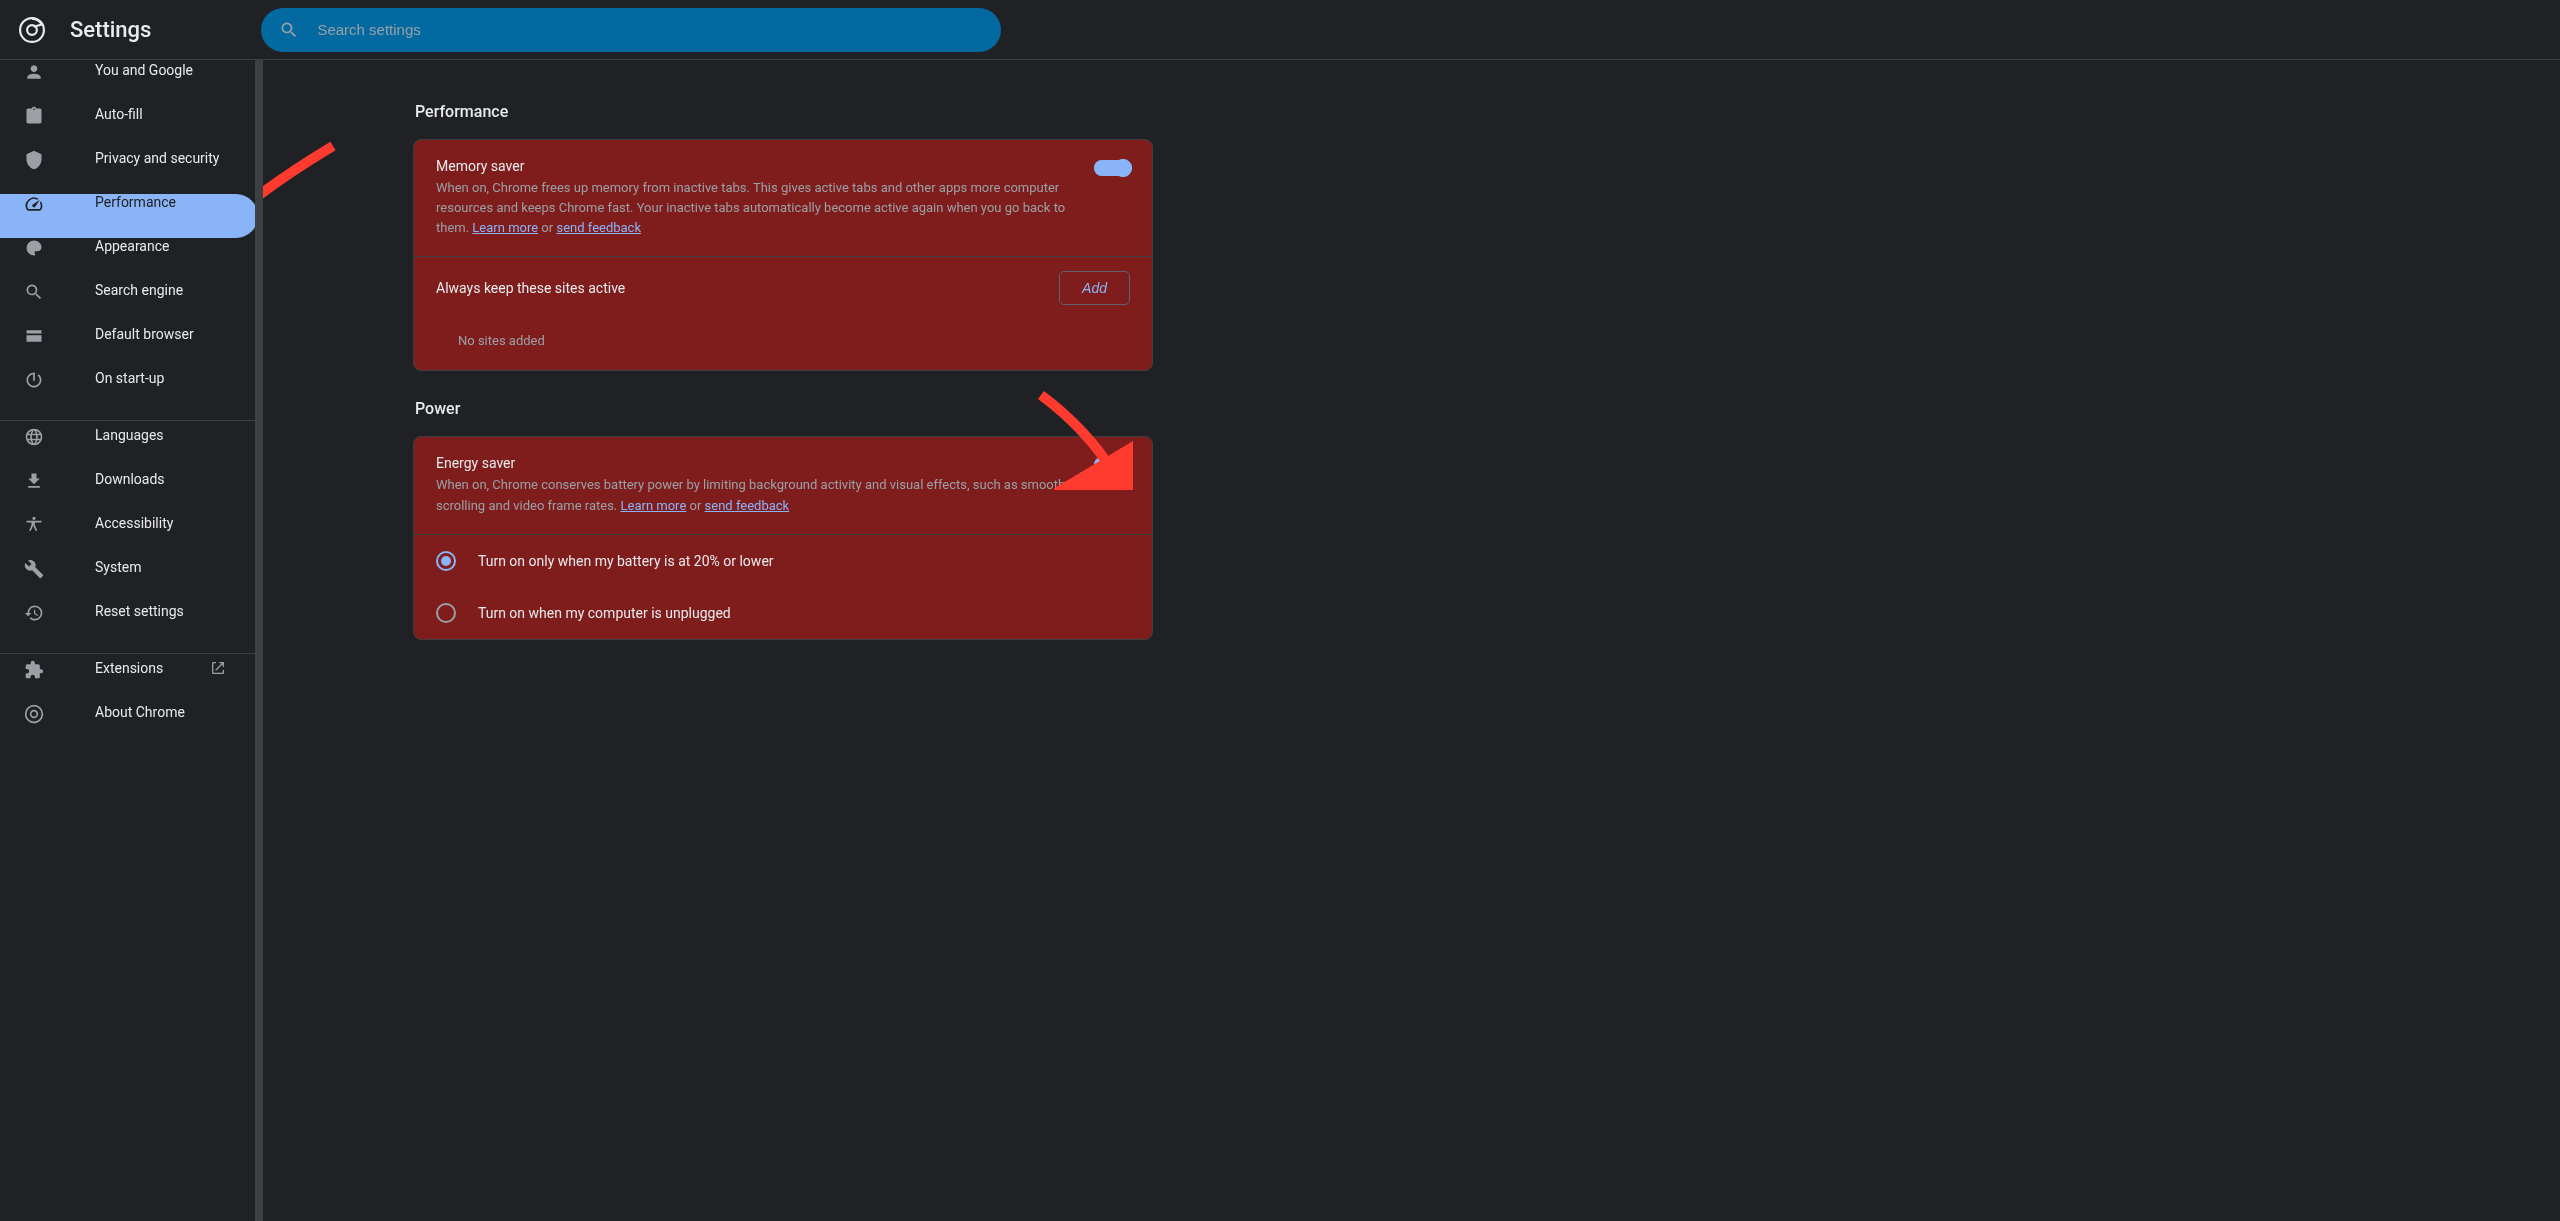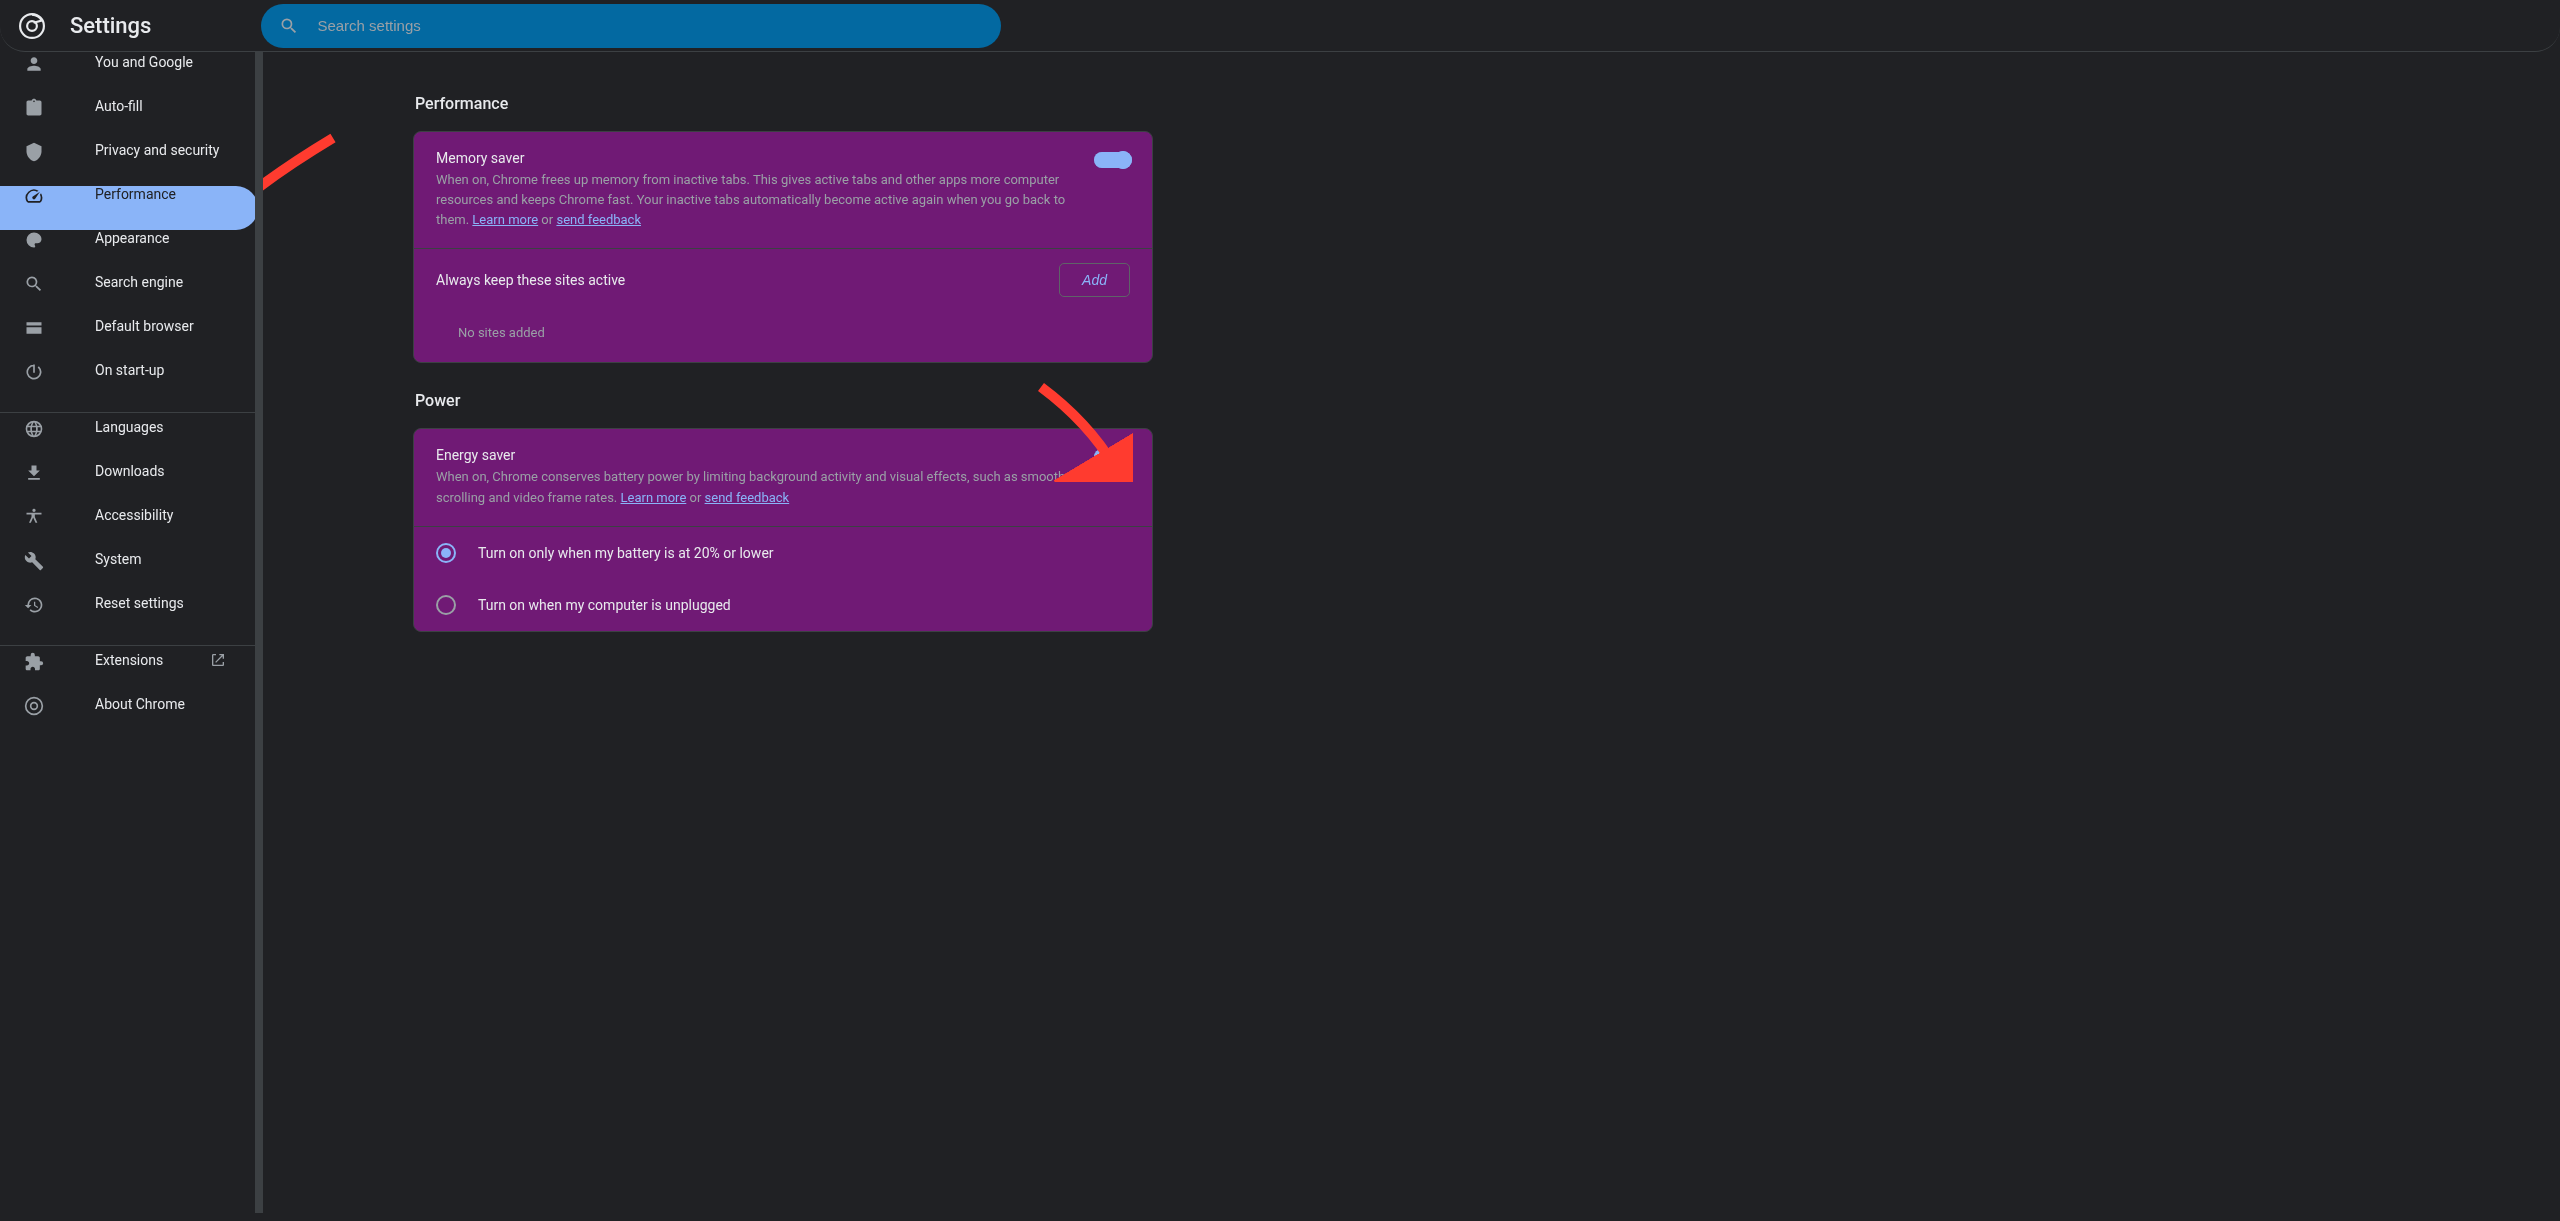--- a/index.html
+++ b/index.html
@@ -4,26 +4,25 @@
 <style>
   * { box-sizing: border-box; margin: 0; padding: 0; }
   html, body { width: 100%; height: 100%; }
   body {
     font-family: Roboto, "Segoe UI", Arial, sans-serif;
     background: #202124;
     color: #e8eaed;
     overflow: hidden;
   }
   .topbar {
-    height: 52px;
+    height: 60px;
     display: flex;
     align-items: center;
     padding: 0 18px;
     border-bottom: 1px solid #3c4043;
-    border-radius: 25px;
   }
   .topbar .logo {
     width: 28px; height: 28px;
     display: flex; align-items: center; justify-content: center;
     margin-right: 24px;
     color: #e8eaed;
   }
   .topbar .title {
     font-size: 22px;
     font-weight: 500;
@@ -117,21 +116,21 @@
   }
 
   .section-title {
     font-size: 16px;
     font-weight: 500;
     color: #e8eaed;
     margin: 18px 0 18px 2px;
   }
 
   .card {
-    background: #701a75;
+    background: #7f1d1d;
     border-radius: 8px;
     border: 1px solid #3c4043;
     margin-bottom: 28px;
   }
   .card-row {
     padding: 18px 22px;
     display: flex;
     align-items: flex-start;
   }
   .card-sep { height: 1px; background: #3c4043; }

